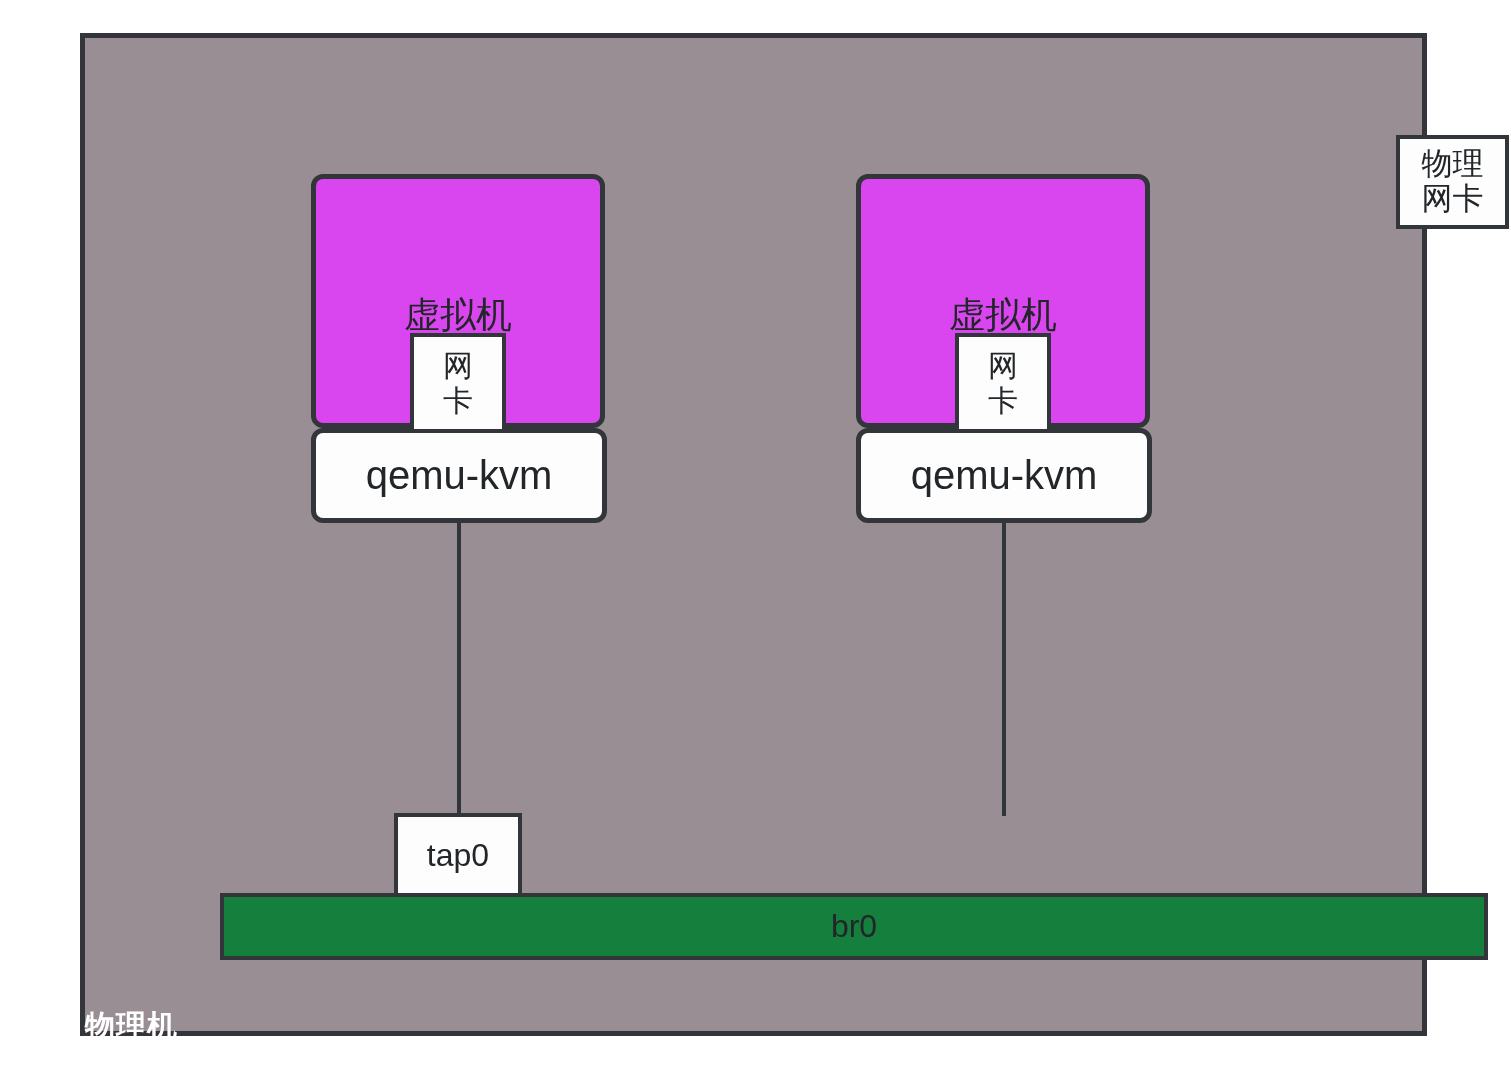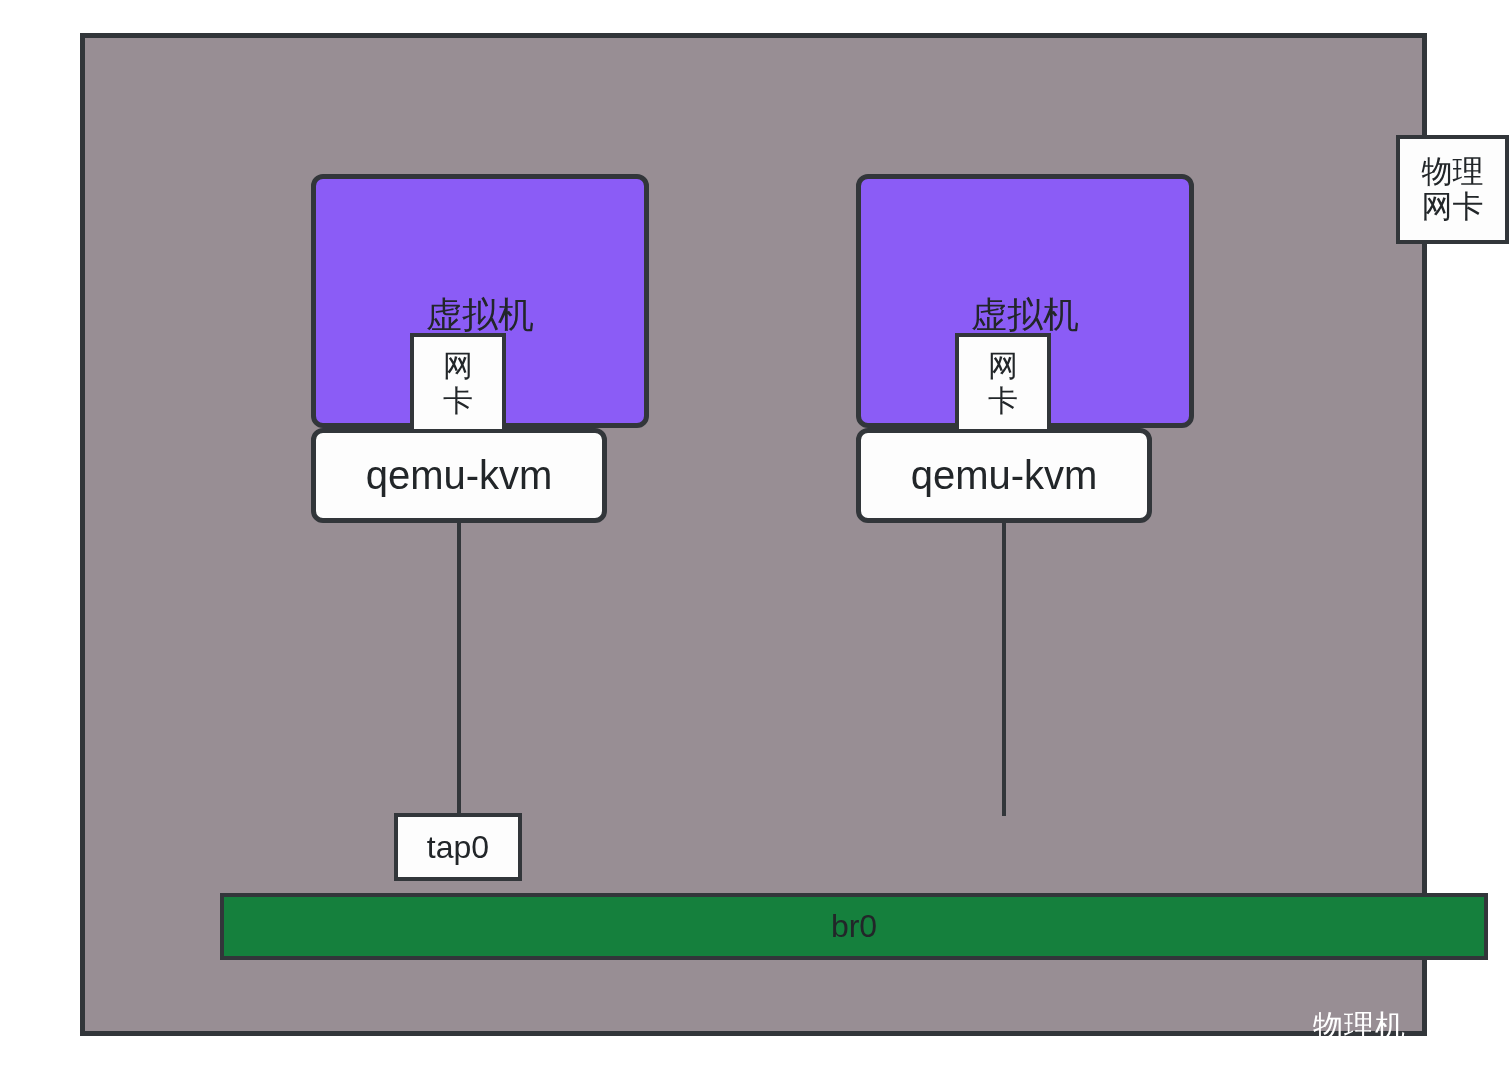--- a/index.html
+++ b/index.html
@@ -30,36 +30,36 @@
     width: 1347px;
     height: 1003px;
     background: #988e94;
     border: 5px solid #32363a;
     box-sizing: border-box;
   }
 
   .host-label {
     position: absolute;
     left: 0;
-    right: 16px;
+    right: 6px;
     top: 968px;
-    text-align: right;
+    text-align: left;
     color: #ffffff;
     font-size: 30px;
-    font-weight: normal;
+    font-weight: bold;
     letter-spacing: 1px;
   }
 
   
   .phys-nic {
     position: absolute;
     left: 1311px;
     top: 97px;
     width: 113px;
-    height: 109px;
+    height: 94px;
     background: #fdfdfd;
     border: 4px solid #32363a;
     box-sizing: border-box;
     display: flex;
     flex-direction: column;
     align-items: center;
     justify-content: center;
     line-height: 1.12;
     font-size: 31px;
     color: #222629;
@@ -72,23 +72,23 @@
     width: 296px;
     height: 349px;
   }
   .vm-group.vm-1 { left: 226px; }
   .vm-group.vm-2 { left: 771px; }
 
   .vm-body {
     position: absolute;
     left: 0;
     top: 0;
-    width: 338px;
+    width: 294px;
     height: 254px;
-    background: #8b5cf6;
+    background: #d946ef;
     border: 5px solid #32363a;
     border-radius: 12px;
     box-sizing: border-box;
   }
 
   .vm-title {
     position: absolute;
     left: 0;
     right: 0;
     top: 112px;
@@ -145,21 +145,21 @@
     height: 295px;
   }
   .connector.c-1 { left: 372px; }
   .connector.c-2 { left: 917px; }
 
   
   .tap-box {
     position: absolute;
     top: 775px;
     width: 128px;
-    height: 68px;
+    height: 84px;
     background: #fdfdfd;
     border: 4px solid #32363a;
     box-sizing: border-box;
     display: flex;
     align-items: center;
     justify-content: center;
     font-size: 32px;
     color: #222629;
     z-index: 4;
   }

